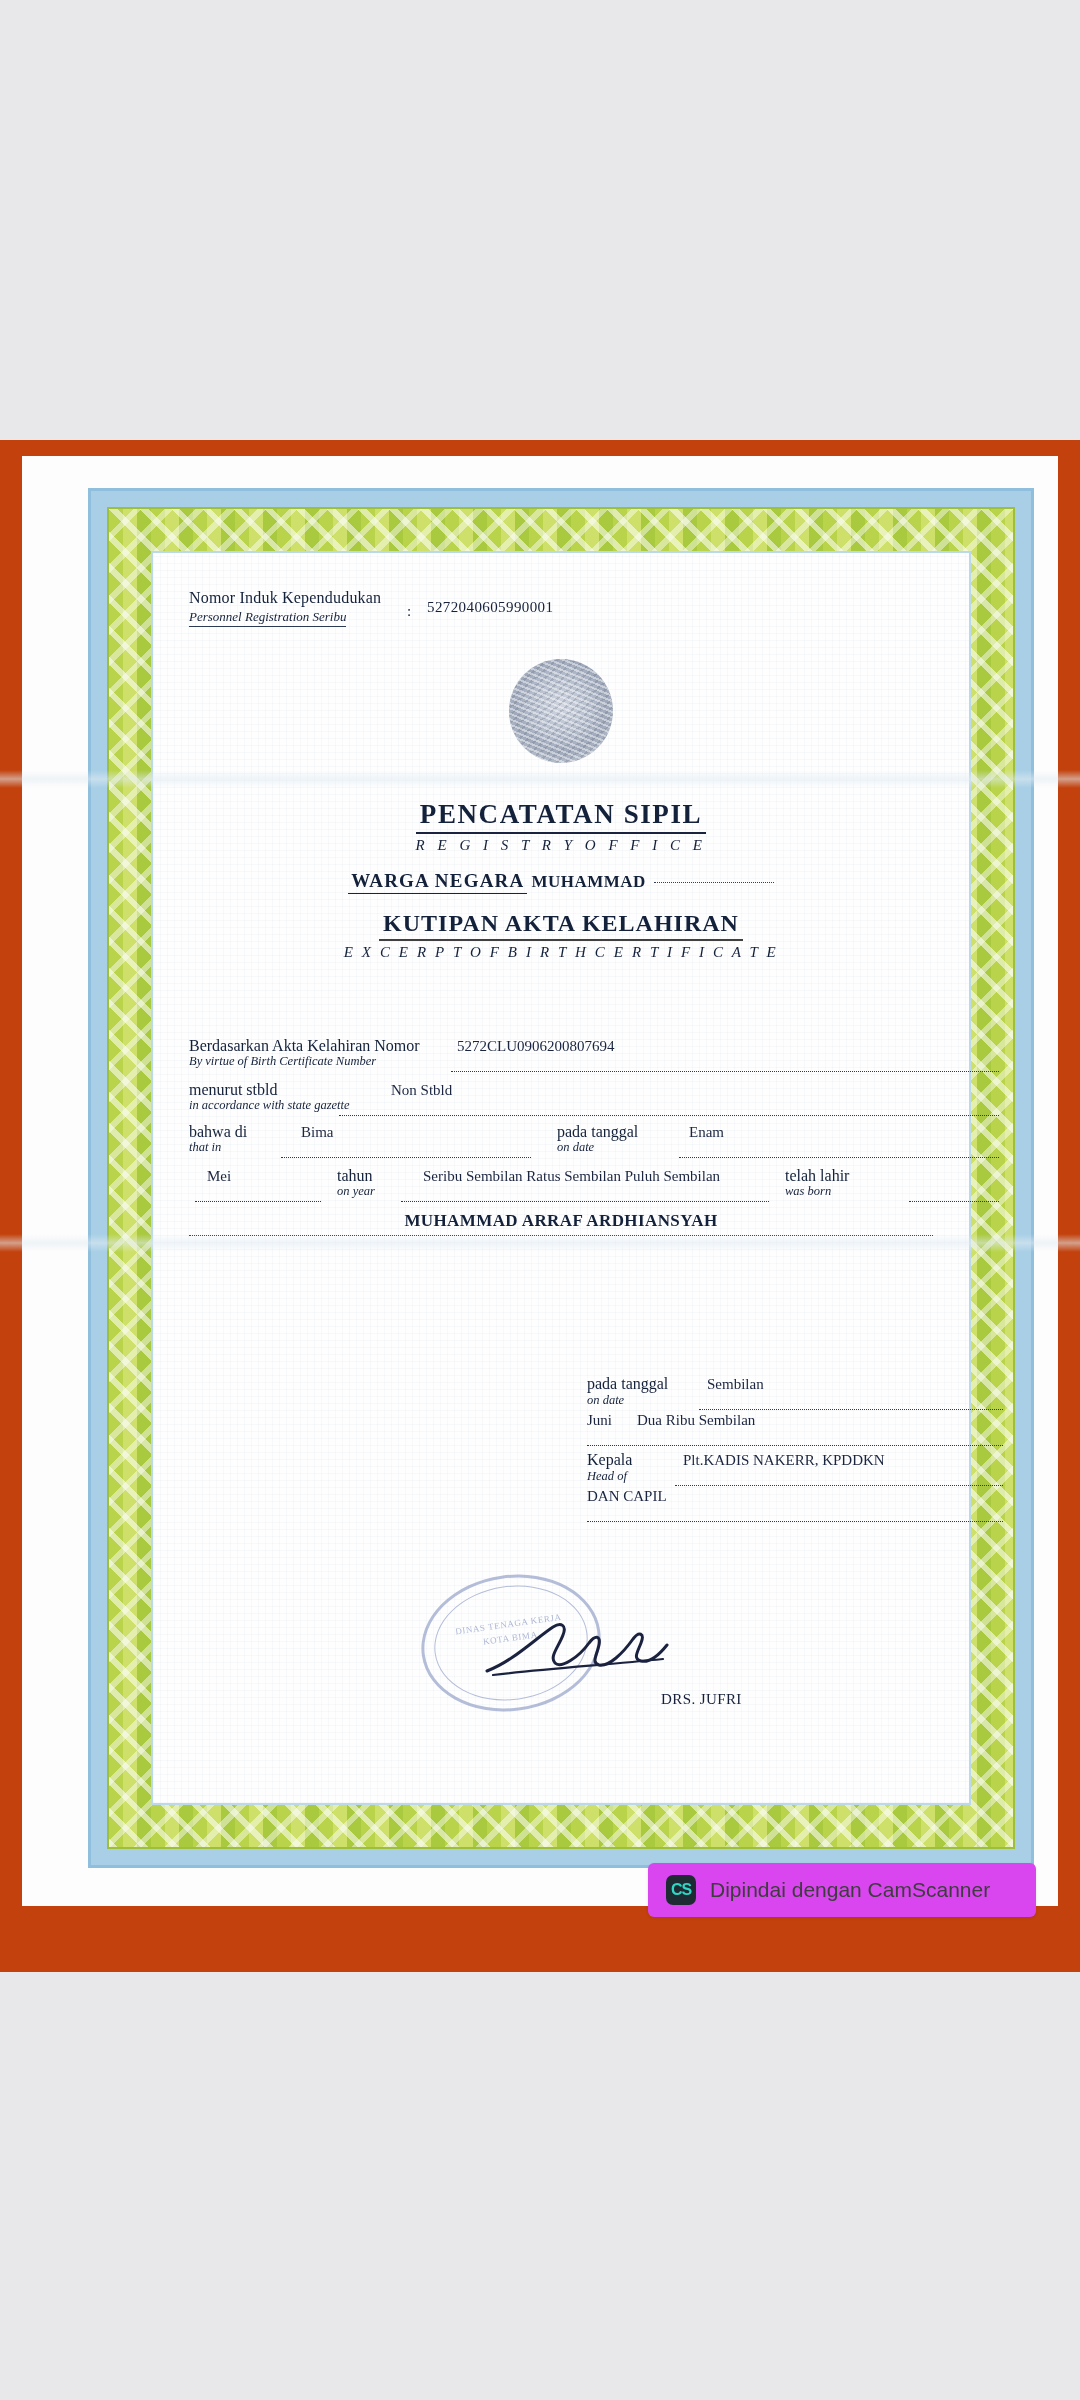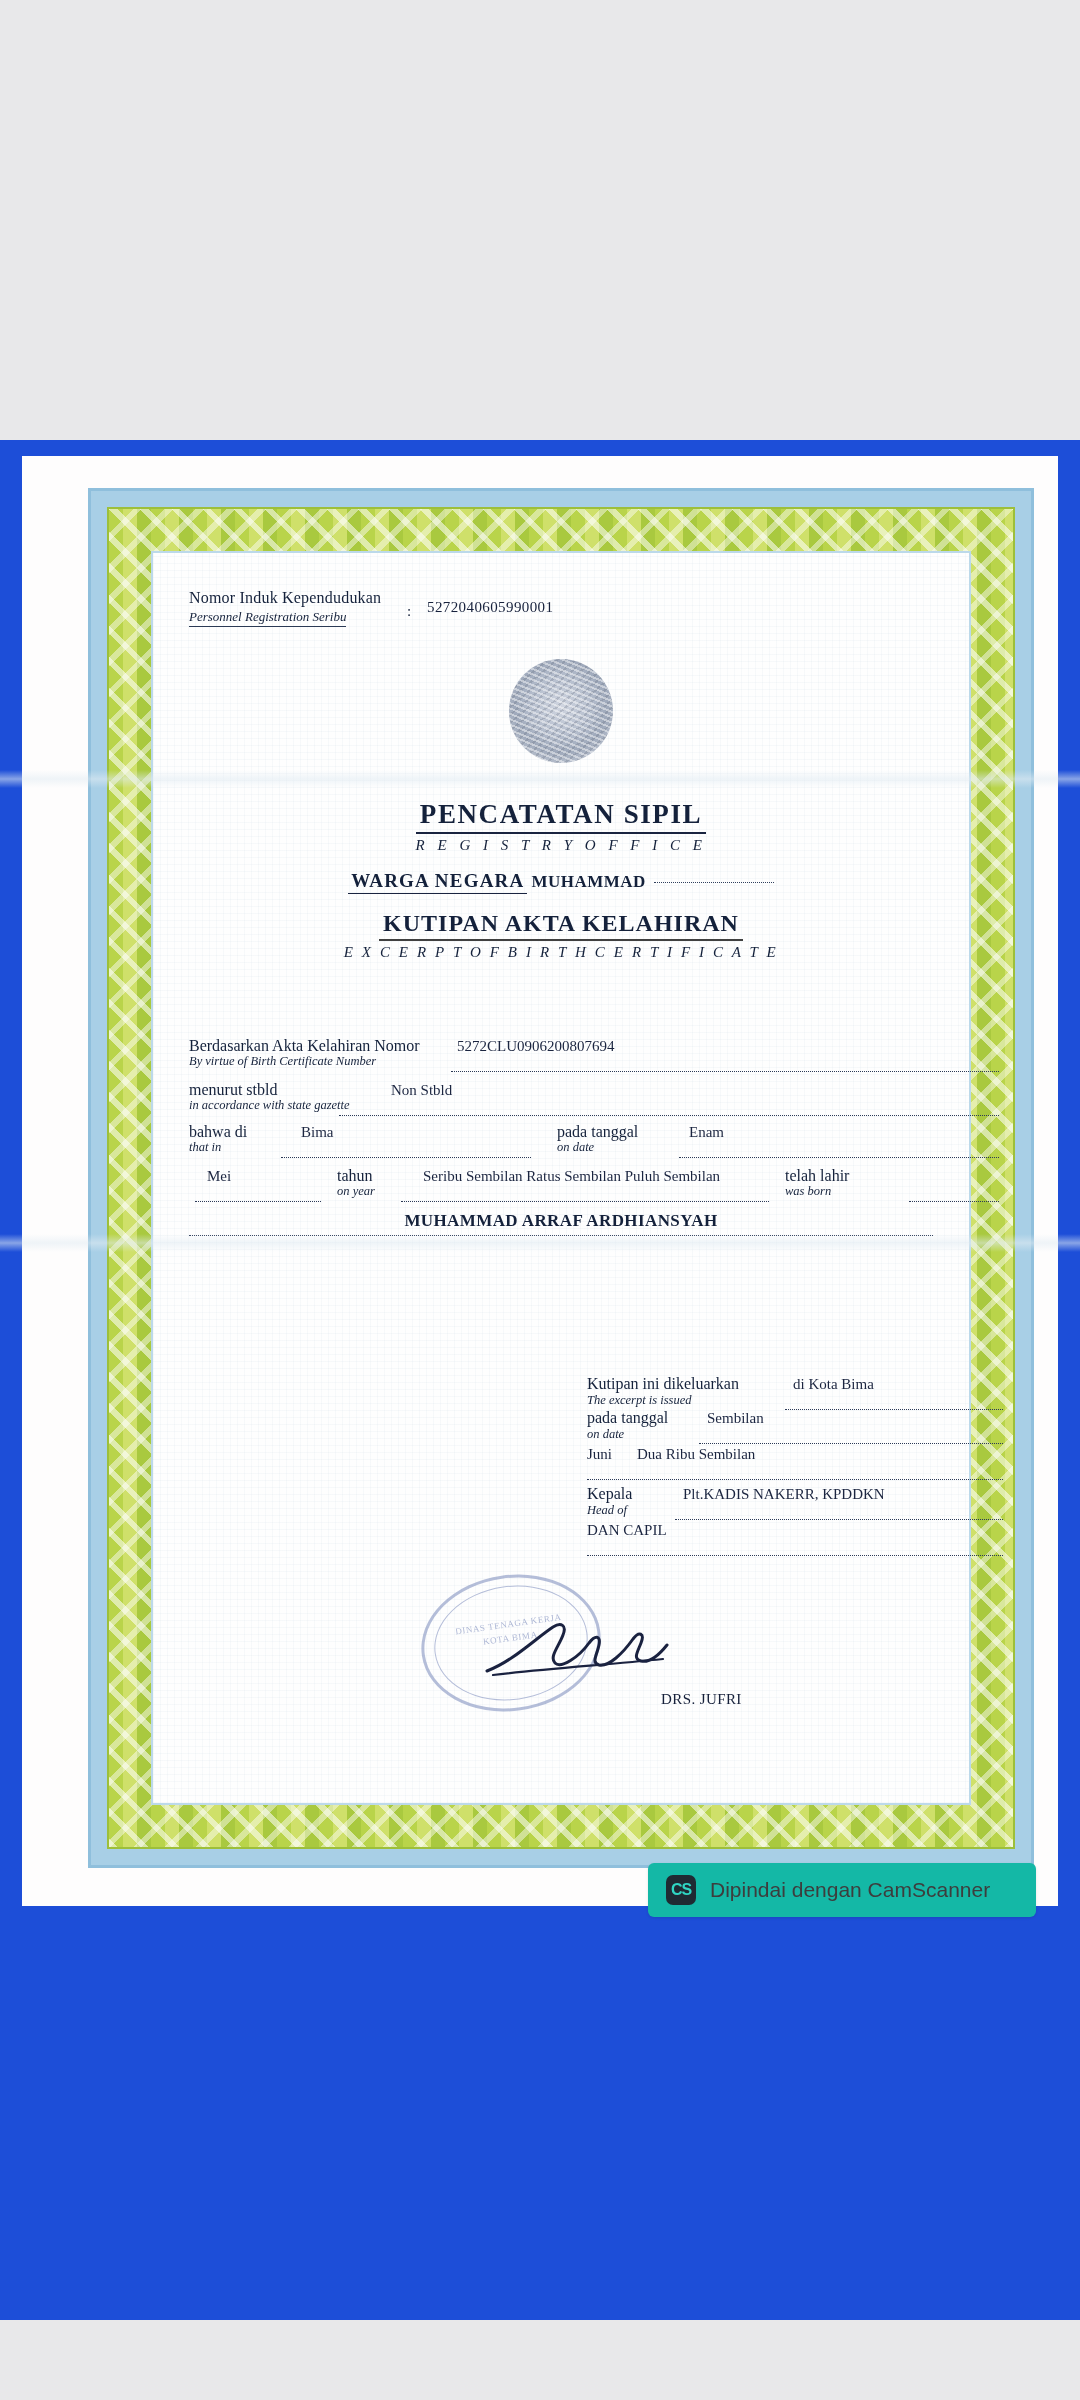--- a/index.html
+++ b/index.html
@@ -17,22 +17,22 @@
     background: #e8e8ea;
     overflow: hidden;
   }
 
   
   .scan-area {
     position: absolute;
     left: 0;
     top: 440px;
     width: 1080px;
-    height: 1880px;
-    background: #1d4ed8;
+    height: 1532px;
+    background: #c2410c;
   }
   .page-paper {
     position: absolute;
     left: 22px;
     top: 16px;
     width: 1036px;
     height: 1450px;
     background: #fefdfd;
   }
 
@@ -322,21 +322,21 @@
     color: #16203a;
   }
 
   
   .cs-bar {
     position: absolute;
     left: 648px;
     top: 1863px;
     width: 388px;
     height: 54px;
-    background: #14b8a6;
+    background: #d946ef;
     border-radius: 6px;
     display: flex;
     align-items: center;
     gap: 14px;
     padding-left: 18px;
     box-sizing: border-box;
     box-shadow: 0 1px 3px rgba(0,0,0,.10);
   }
   .cs-logo {
     width: 30px;
@@ -466,26 +466,20 @@
 
               <div class="frow" style="height:36px;">
                 <div class="row-name">MUHAMMAD ARRAF ARDHIANSYAH</div>
                 <div class="fullrule"></div>
               </div>
 
             </div>
 
             <div class="issue">
 
-              <div class="irow" style="height:30px;">
-                <div class="lbl-id abs" style="left:0; top:0;">Kutipan ini dikeluarkan</div>
-                <div class="lbl-en abs" style="left:0; top:19px;">The excerpt is issued</div>
-                <div class="dotline abs" style="left:198px; top:17px; width:218px;"></div>
-                <div class="hand abs" style="left:206px; top:1px;">di Kota Bima</div>
-              </div>
 
               <div class="irow" style="height:30px; margin-top:4px;">
                 <div class="lbl-id abs" style="left:0; top:0;">pada tanggal</div>
                 <div class="lbl-en abs" style="left:0; top:19px;">on date</div>
                 <div class="dotline abs" style="left:112px; top:17px; width:304px;"></div>
                 <div class="hand abs" style="left:120px; top:1px;text-align:center;">Sembilan</div>
               </div>
 
               <div class="irow" style="height:30px; margin-top:6px;">
                 <div class="hand abs" style="left:0; top:1px;">Juni</div>

